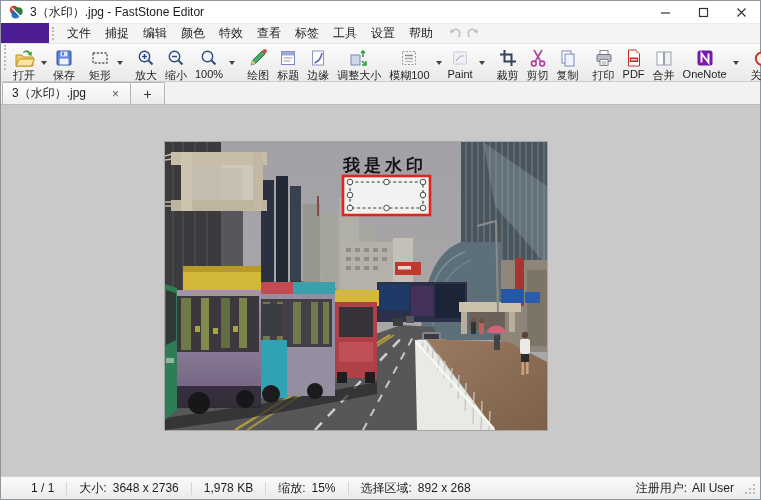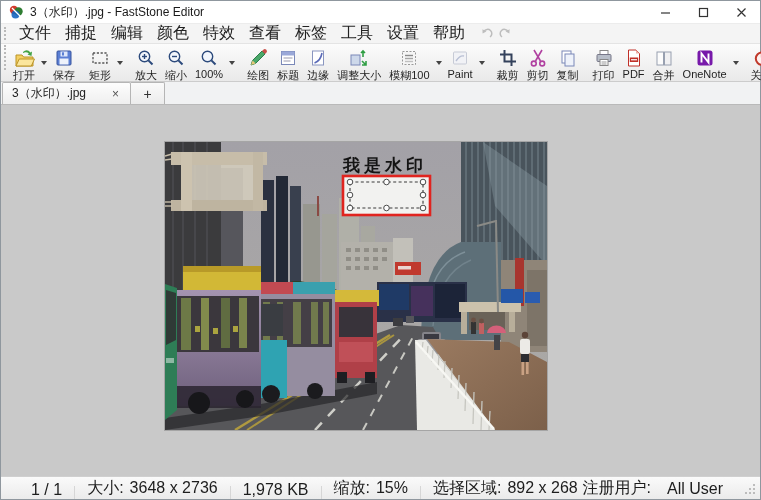--- a/index.html
+++ b/index.html
@@ -11,21 +11,21 @@
   
   .titlebar { height:22px; flex:0 0 22px; background:#fff; display:flex; align-items:center;
     padding-left:7px; font-size:12px; color:#1a1a1a; }
   .app-icon { width:16px; height:16px; margin-right:6px; flex:0 0 16px; }
   .title-text { white-space:nowrap; }
   .win-controls { margin-left:auto; display:flex; height:100%; }
   .win-btn { width:38px; height:100%; display:flex; align-items:center; justify-content:center; }
 
   
   .menubar { height:20px; flex:0 0 20px; background:#f4f4f4; display:flex; align-items:center;
-    font-size:16px; color:#222; border-top:1px solid #ececec; }
+    font-size:12px; color:#222; border-top:1px solid #ececec;margin-left:48px; }
   .grip { width:5px; height:70%; border-left:2px dotted #b9b9b9; margin:0 3px 0 3px; }
   .menu-item { padding:2px 7px; white-space:nowrap; }
   .menu-history { display:flex; gap:6px; margin-left:8px; align-items:center; }
 
   
   .toolbar { height:39px; flex:0 0 39px; background:linear-gradient(#fcfcfc,#e9e9e9);
     border-top:1px solid #e4e4e4; border-bottom:1px solid #cccccc;
     display:flex; align-items:stretch; padding:1px 0; }
   .tbtn { display:flex; flex-direction:column; align-items:center; 
     padding:2px 3px 1px 3px; font-size:11px; color:#1f1f1f; white-space:nowrap; border:1px solid transparent; }
@@ -46,26 +46,26 @@
     border:1px solid #b5b5b5; border-bottom:none; border-left:none; border-radius:0 2px 0 0; }
 
   
   .canvas { flex:1 1 auto; background:#c9c9c9; position:relative; overflow:hidden; }
   .photo { position:absolute; left:164px; top:37px; width:382px; height:288px;
     box-shadow:0 0 0 1px rgba(60,60,60,.25); }
   .photo svg { display:block; }
 
   
   .statusbar { height:23px; flex:0 0 23px; background:linear-gradient(#fafafa,#ebebeb);
-    border-top:1px solid #cfcfcf; display:flex; align-items:flex-end; font-size:16px; color:#1d1d1d;
+    border-top:1px solid #cfcfcf; display:flex; align-items:center; font-size:12px; color:#1d1d1d;
     padding:0 4px 0 30px; }
   .ssep { width:1px; height:13px; background:#d6d6d6; margin:0 12px; }
   .sseg { white-space:nowrap; }
   .sseg .lbl { margin-right:6px; }
-  .status-right { margin-left:auto; display:flex; align-items:center; gap:16px; }
+  .status-right { margin-left:auto; display:flex; align-items:center; gap:5px; }
   .resize-grip { width:13px; height:13px; margin-left:4px; }
 </style>
 </head>
 <body>
 
 <div class="window">
 
   <div class="titlebar">
     <svg class="app-icon" viewBox="0 0 16 16">
       <circle cx="6" cy="6" r="4.2" fill="#d33a2c"></circle>

